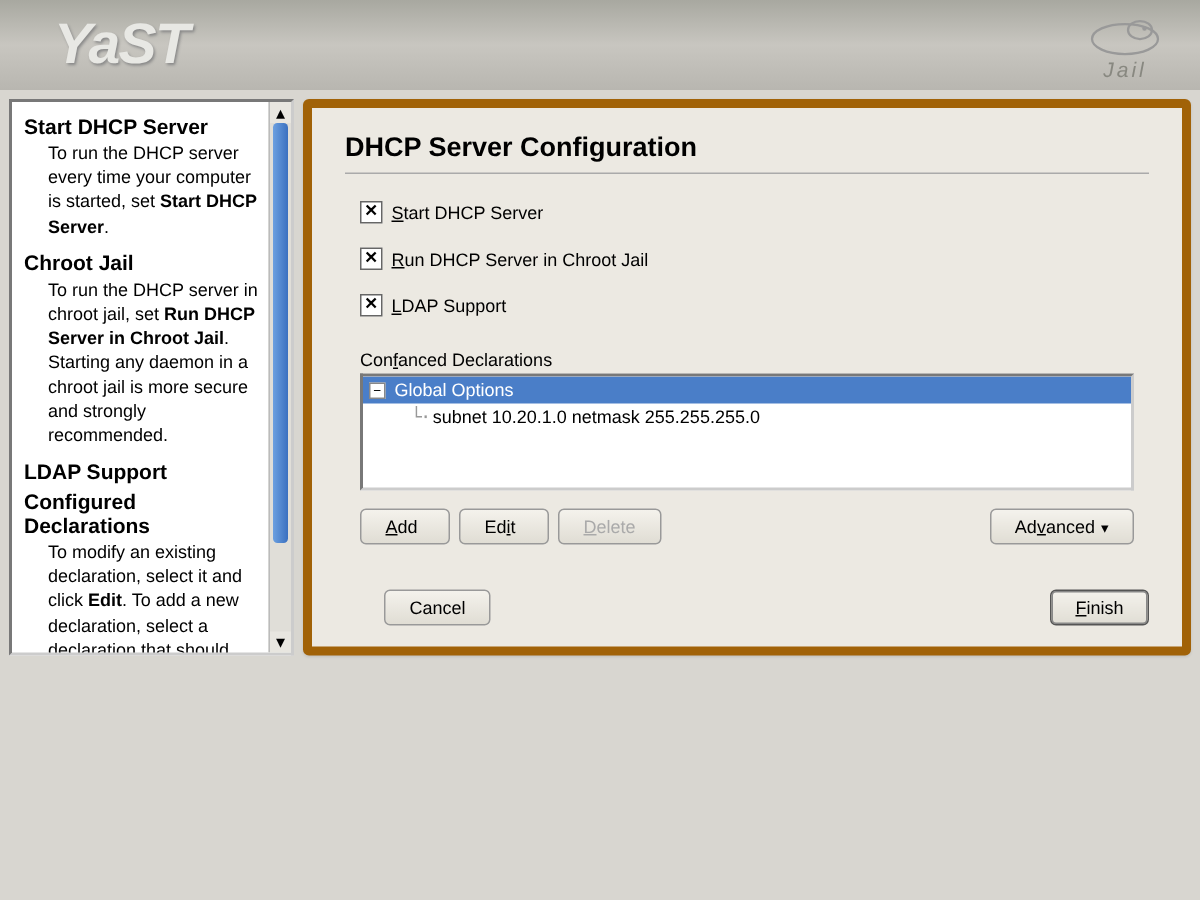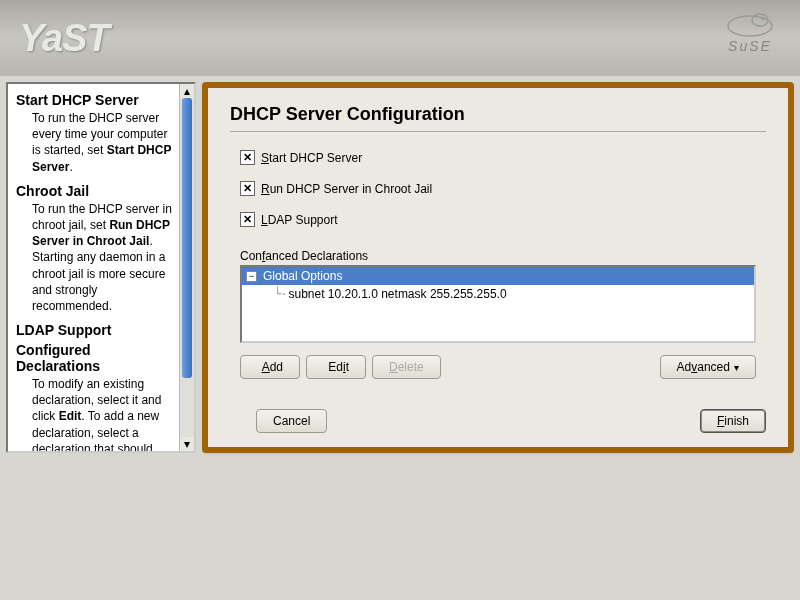--- a/index.html
+++ b/index.html
@@ -8,26 +8,26 @@
     padding: 0;
     width: 800px;
     height: 600px;
     font-family: Verdana, Arial, sans-serif;
     font-size: 12px;
     background: #d8d6d0;
     color: #000;
     overflow: hidden;
   }
   .header {
-    height: 76px;
+    height: 60px;
     background: linear-gradient(180deg, #a8a8a0 0%, #c8c6c0 50%, #b8b6b0 100%);
     position: relative;
     display: flex;
     align-items: center;
-    padding-left: 19px;
+    padding-left: 36px;
   }
   .header .logo-yast {
     font-size: 38px;
     font-weight: bold;
     font-style: italic;
     color: #e8e8e4;
     text-shadow: 1px 1px 2px #888;
     letter-spacing: -1px;
   }
   .header .logo-suse {
@@ -165,21 +165,21 @@
   }
   .button-row .spacer { flex:1; }
   .btn {
     background: linear-gradient(180deg,#f4f2ec,#e0ddd4);
     border: 1px solid #999;
     border-radius: 4px;
     padding: 4px 16px;
     font-size: 12px;
     cursor: pointer;
     min-width: 60px;
-    text-align:right;
+    text-align:left;
   }
   .btn.disabled {
     color:#aaa;
     cursor:default;
   }
   .btn.default {
     border: 1px solid #555;
     box-shadow: 0 0 0 1px #888 inset;
   }
   .btn .caret {
@@ -197,21 +197,21 @@
 <body>
 
 <div class="header">
   <span class="logo-yast">YaST</span>
   <div class="logo-suse">
     <svg width="60" height="30" viewBox="0 0 60 30">
       <ellipse cx="30" cy="18" rx="22" ry="10" fill="none" stroke="#999" stroke-width="1.5"></ellipse>
       <ellipse cx="40" cy="12" rx="8" ry="6" fill="none" stroke="#999" stroke-width="1.5"></ellipse>
       <circle cx="43" cy="11" r="1.5" fill="#999"></circle>
     </svg>
-    <div class="suse-text">SuSE</div>
+    <div class="suse-text">Jail</div>
   </div>
 </div>
 
 <div class="body-area">
   <div class="help-panel">
     <div class="help-content">
         <h3>Start DHCP Server</h3>
         <p>To run the DHCP server every time your computer is started, set <b>Start DHCP Server</b>.</p>
         <h3>Chroot Jail</h3>
         <p>To run the DHCP server in chroot jail, set <b>Run DHCP Server in Chroot Jail</b>. Starting any daemon in a chroot jail is more secure and strongly recommended.</p>

